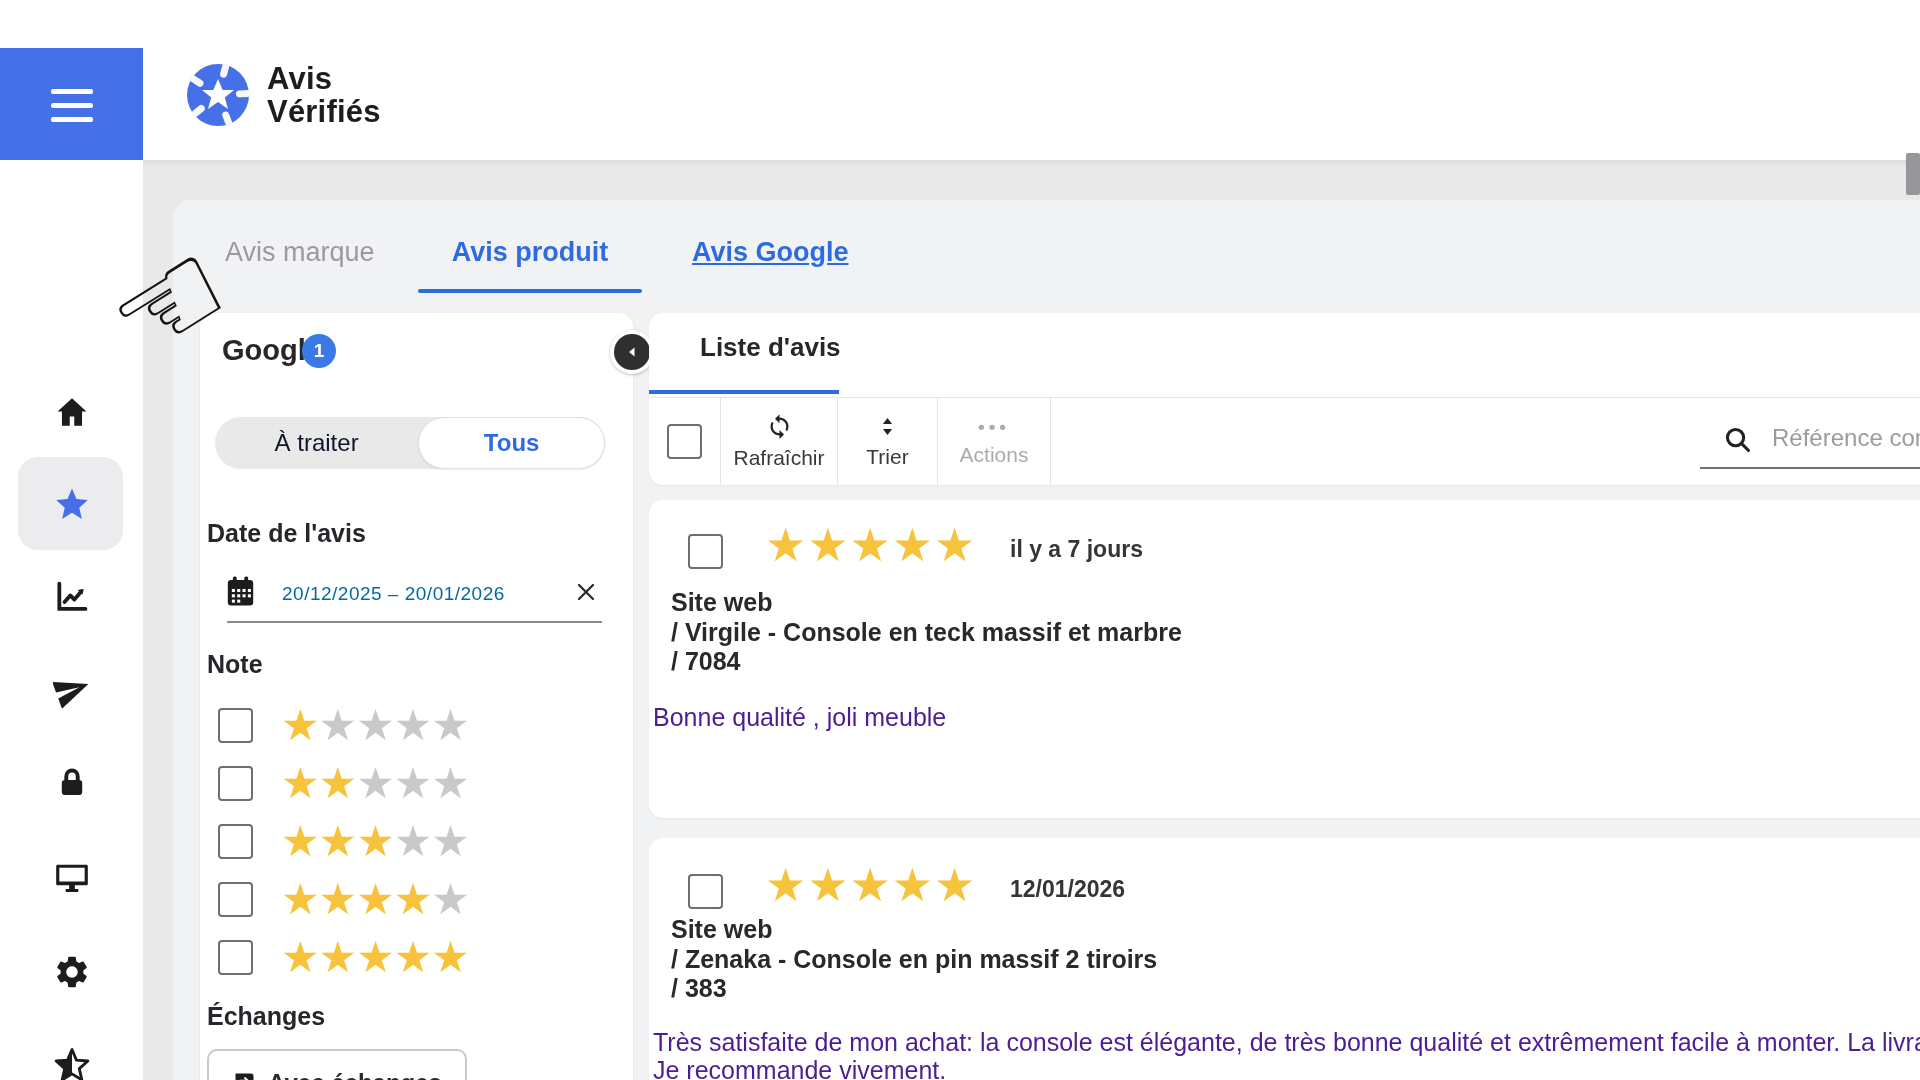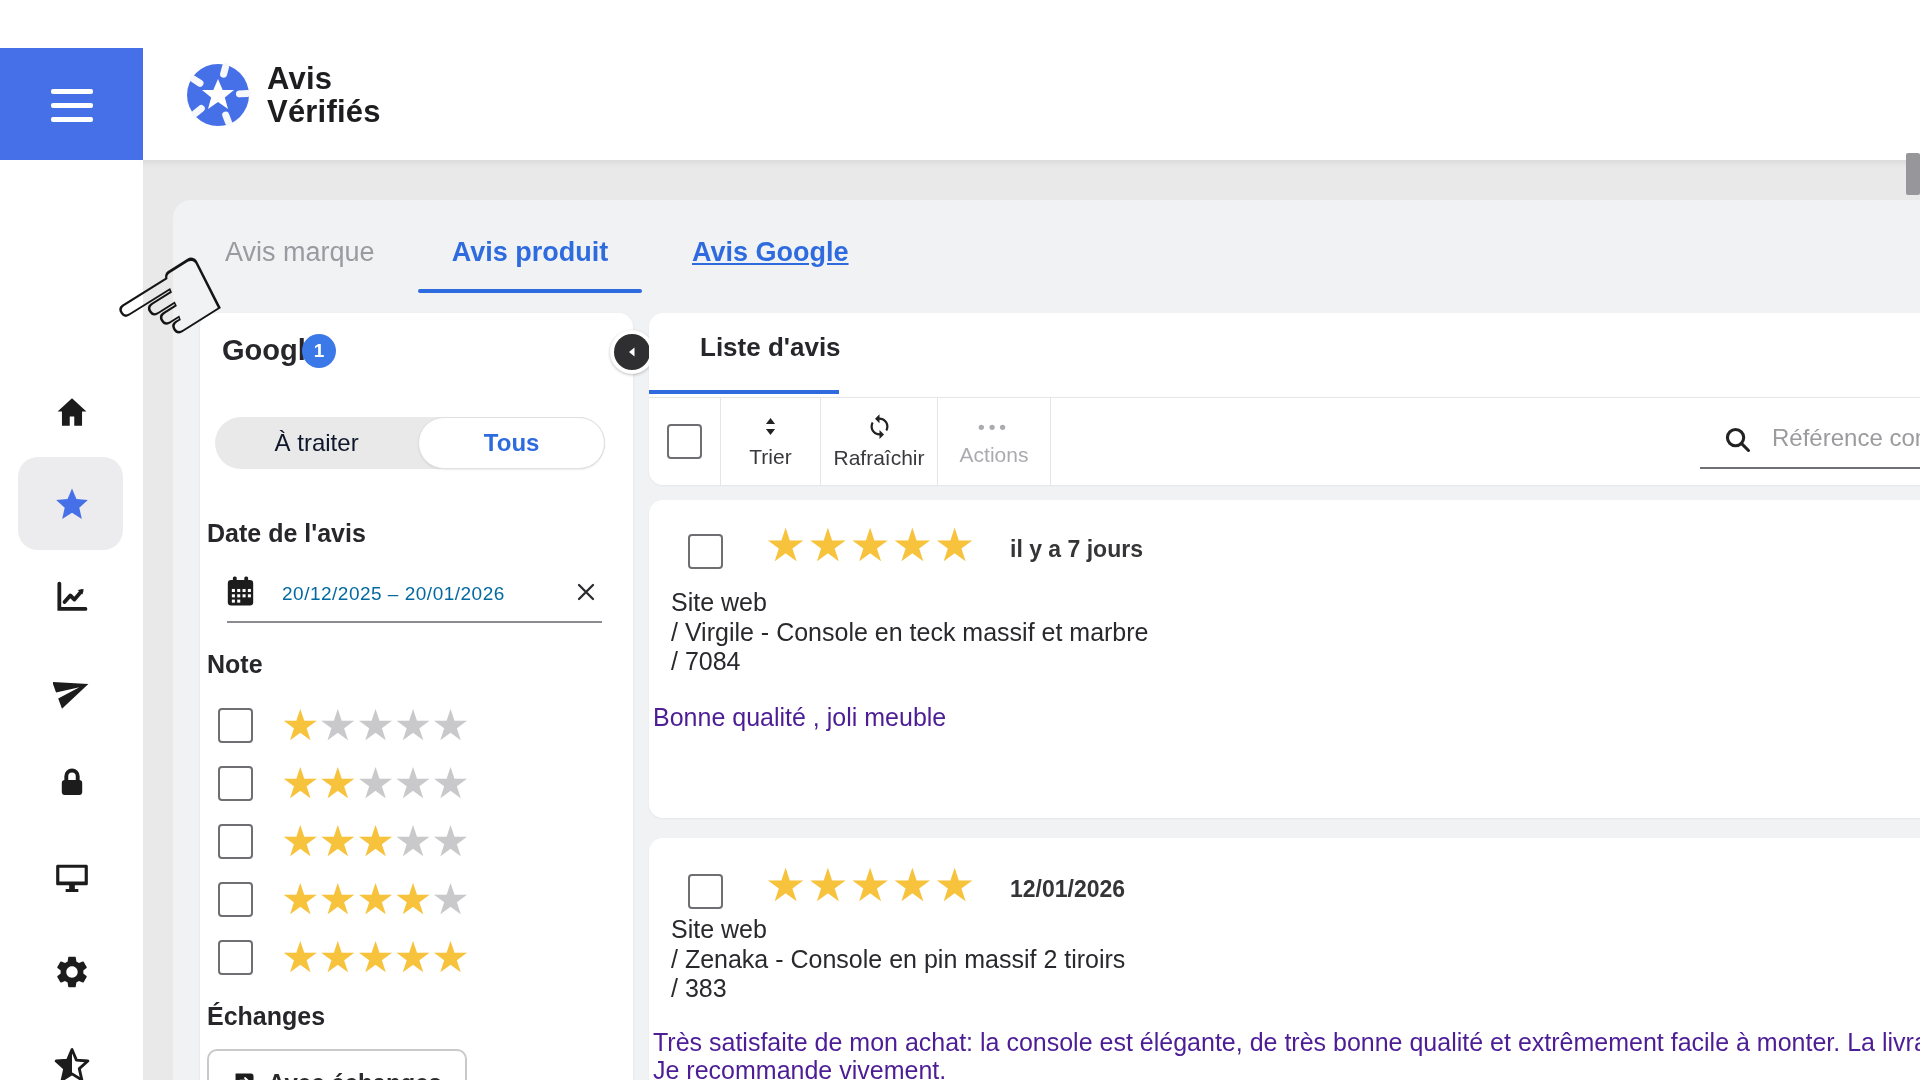--- a/index.html
+++ b/index.html
@@ -61,21 +61,21 @@
   .search-wrap{position:absolute;left:1700px;top:415px;width:230px;height:55px;cursor:text;}
   .search-input{position:absolute;left:70px;top:8px;width:300px;border:none;outline:none;font-size:24px;color:#3a3a3e;background:transparent;font-family:"Liberation Sans",sans-serif;}
   .search-input::placeholder{color:#9b9b9e;}
   .search-underline{position:absolute;left:0;top:52px;width:230px;height:2px;background:#707074;}
 
   
   .review-card{position:absolute;left:649px;width:1300px;background:#fff;border-radius:14px;box-shadow:0 1px 2px rgba(0,0,0,.05);}
   .rv-cbx{position:absolute;left:39px;top:0;}
   .rv-stars{position:absolute;left:116px;top:-14px;font-size:46px;line-height:50px;letter-spacing:1px;font-family:"DejaVu Sans",sans-serif;}
   .rv-date{position:absolute;left:341px;top:2px;font-size:23px;font-weight:600;color:#353538;white-space:nowrap;margin-left:20px;}
-  .rv-product{position:absolute;left:22px;font-size:25px;font-weight:normal;color:#29292d;line-height:29.5px;white-space:nowrap;}
+  .rv-product{position:absolute;left:22px;font-size:25px;font-weight:bold;color:#29292d;line-height:29.5px;white-space:nowrap;}
   .rv-text{position:absolute;left:4px;font-size:25px;color:#4c1d95;line-height:28px;white-space:nowrap;}
 
   
   .hand-pointer{position:absolute;left:112px;top:240px;font-size:128px;line-height:128px;color:#141414;font-family:"DejaVu Sans",sans-serif;transform:rotate(-32deg);z-index:50;pointer-events:none;}
 
   
   .scroll-thumb{position:absolute;left:1906px;top:153px;width:14px;height:42px;background:#97979b;border-radius:2px;cursor:pointer;}
 </style>
 </head>
 <body>
@@ -270,32 +270,32 @@
   </div>
 
   <div class="list-card"></div>
   <div class="list-title"><span>Liste d'avis</span></div>
   <div class="list-underline"></div>
 
   <div class="toolbar">
     <div class="tb-cell" style="width:71px;">
       <div class="cbx"></div>
     </div>
+    <div class="tb-cell" style="width:116px;">
+      <svg width="27" height="27" viewBox="0 0 24 24">
+        <path d="M12 4V1L8 5l4 4V6c3.31 0 6 2.69 6 6 0 1.01-.25 1.97-.7 2.8l1.46 1.46A7.93 7.93 0 0 0 20 12c0-4.42-3.58-8-8-8zm0 14c-3.31 0-6-2.69-6-6 0-1.01.25-1.97.7-2.8L5.24 7.74A7.93 7.93 0 0 0 4 12c0 4.42 3.58 8 8 8v3l4-4-4-4v3z" fill="#222"></path>
+      </svg>
+      <span class="tb-label">Rafraîchir</span>
+    </div>
     <div class="tb-cell" style="width:99px;">
       <svg width="25" height="25" viewBox="0 0 24 24">
         <path d="M12 3.8 16.4 9.6H7.6z" fill="#222"></path>
         <path d="M12 20.2 7.6 14.4h8.8z" fill="#222"></path>
       </svg>
       <span class="tb-label">Trier</span>
-    </div>
-    <div class="tb-cell" style="width:116px;">
-      <svg width="27" height="27" viewBox="0 0 24 24">
-        <path d="M12 4V1L8 5l4 4V6c3.31 0 6 2.69 6 6 0 1.01-.25 1.97-.7 2.8l1.46 1.46A7.93 7.93 0 0 0 20 12c0-4.42-3.58-8-8-8zm0 14c-3.31 0-6-2.69-6-6 0-1.01.25-1.97.7-2.8L5.24 7.74A7.93 7.93 0 0 0 4 12c0 4.42 3.58 8 8 8v3l4-4-4-4v3z" fill="#222"></path>
-      </svg>
-      <span class="tb-label">Rafraîchir</span>
     </div>
     <div class="tb-cell tb-disabled" style="width:112px;">
       <span class="tb-dots">•••</span>
       <span class="tb-label">Actions</span>
     </div>
   </div>
 
   <div class="search-wrap">
     <svg style="position:absolute;left:22px;top:9px;" width="31" height="31" viewBox="0 0 24 24">
       <circle cx="10.5" cy="10.5" r="6.3" stroke="#222" stroke-width="2.4" fill="none"></circle>

